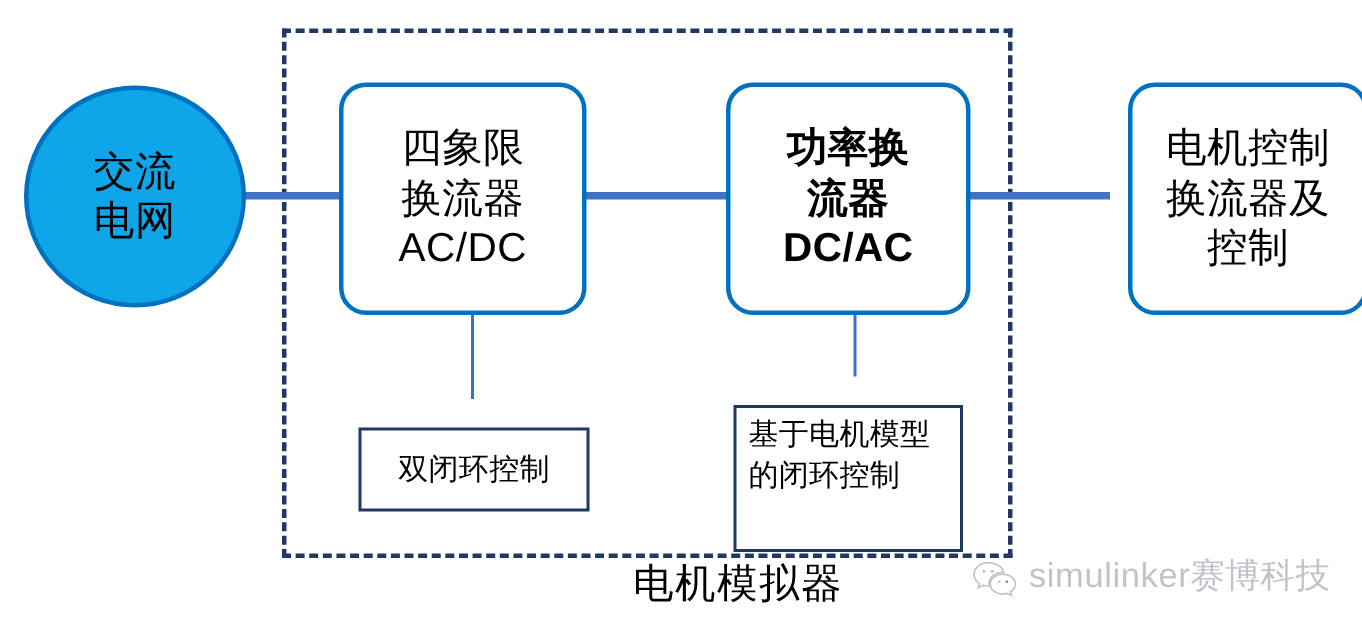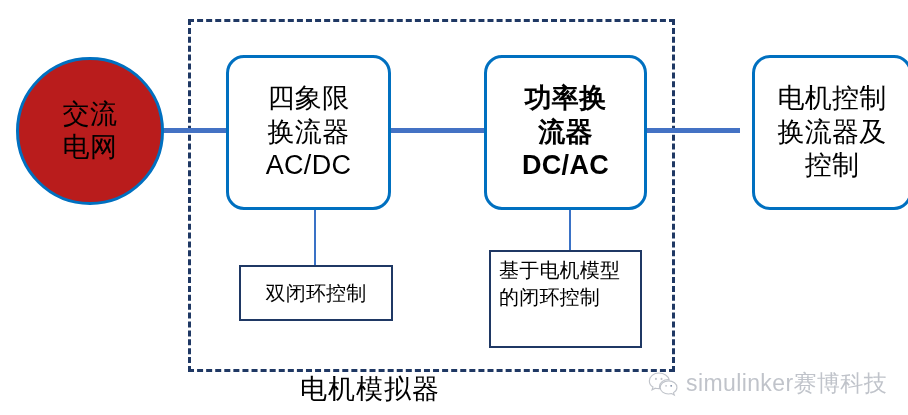--- a/index.html
+++ b/index.html
@@ -36,21 +36,21 @@
     left: 16px;
     top: 57px;
     width: 148px;
     height: 148px;
     border: 3px solid #0070C0;
     border-radius: 50%;
     box-sizing: border-box;
     display: flex;
     align-items: center;
     justify-content: center;
-    background: #b91c1c;
+    background: #0ea5e9;
   }
   .circle-node .node-text {
     font-size: 27px;
     line-height: 1.22;
     color: #000000;
     text-align: center;
     letter-spacing: 0.5px;
   }
 
   
@@ -94,20 +94,21 @@
 
   
   .sbox {
     position: absolute;
     border: 2px solid #1F3864;
     box-sizing: border-box;
     background: #ffffff;
     display: flex;
     align-items: flex-start;
     justify-content: flex-start;
+    margin-top: 20px;
   }
   .sbox .node-text {
     font-size: 20px;
     line-height: 1.35;
     color: #000000;
     text-align: left;
     letter-spacing: 0.2px;
   }
   #box-dualloop {
     left: 239px;
@@ -145,34 +146,34 @@
   }
   #conn-quad-dualloop   { left: 314px; top: 208px; height: 58px; }
   #conn-power-modelloop { left: 569px; top: 208px; height: 43px; }
 
   
   #caption {
     position: absolute;
     left: 300px;
     top: 373px;
     width: 262px;
-    text-align: left;
+    text-align: right;
     font-size: 27px;
     line-height: 1.2;
     color: #000000;
     letter-spacing: 1px;
   }
 
   
   #watermark {
     position: absolute;
     left: 648px;
     top: 368px;
     display: flex;
-    align-items: center;
+    align-items: flex-end;
     gap: 8px;
     opacity: 0.62;
   }
   #watermark .wm-icon {
     width: 30px;
     height: 26px;
     display: block;
   }
   #watermark .wm-text {
     font-size: 23px;

